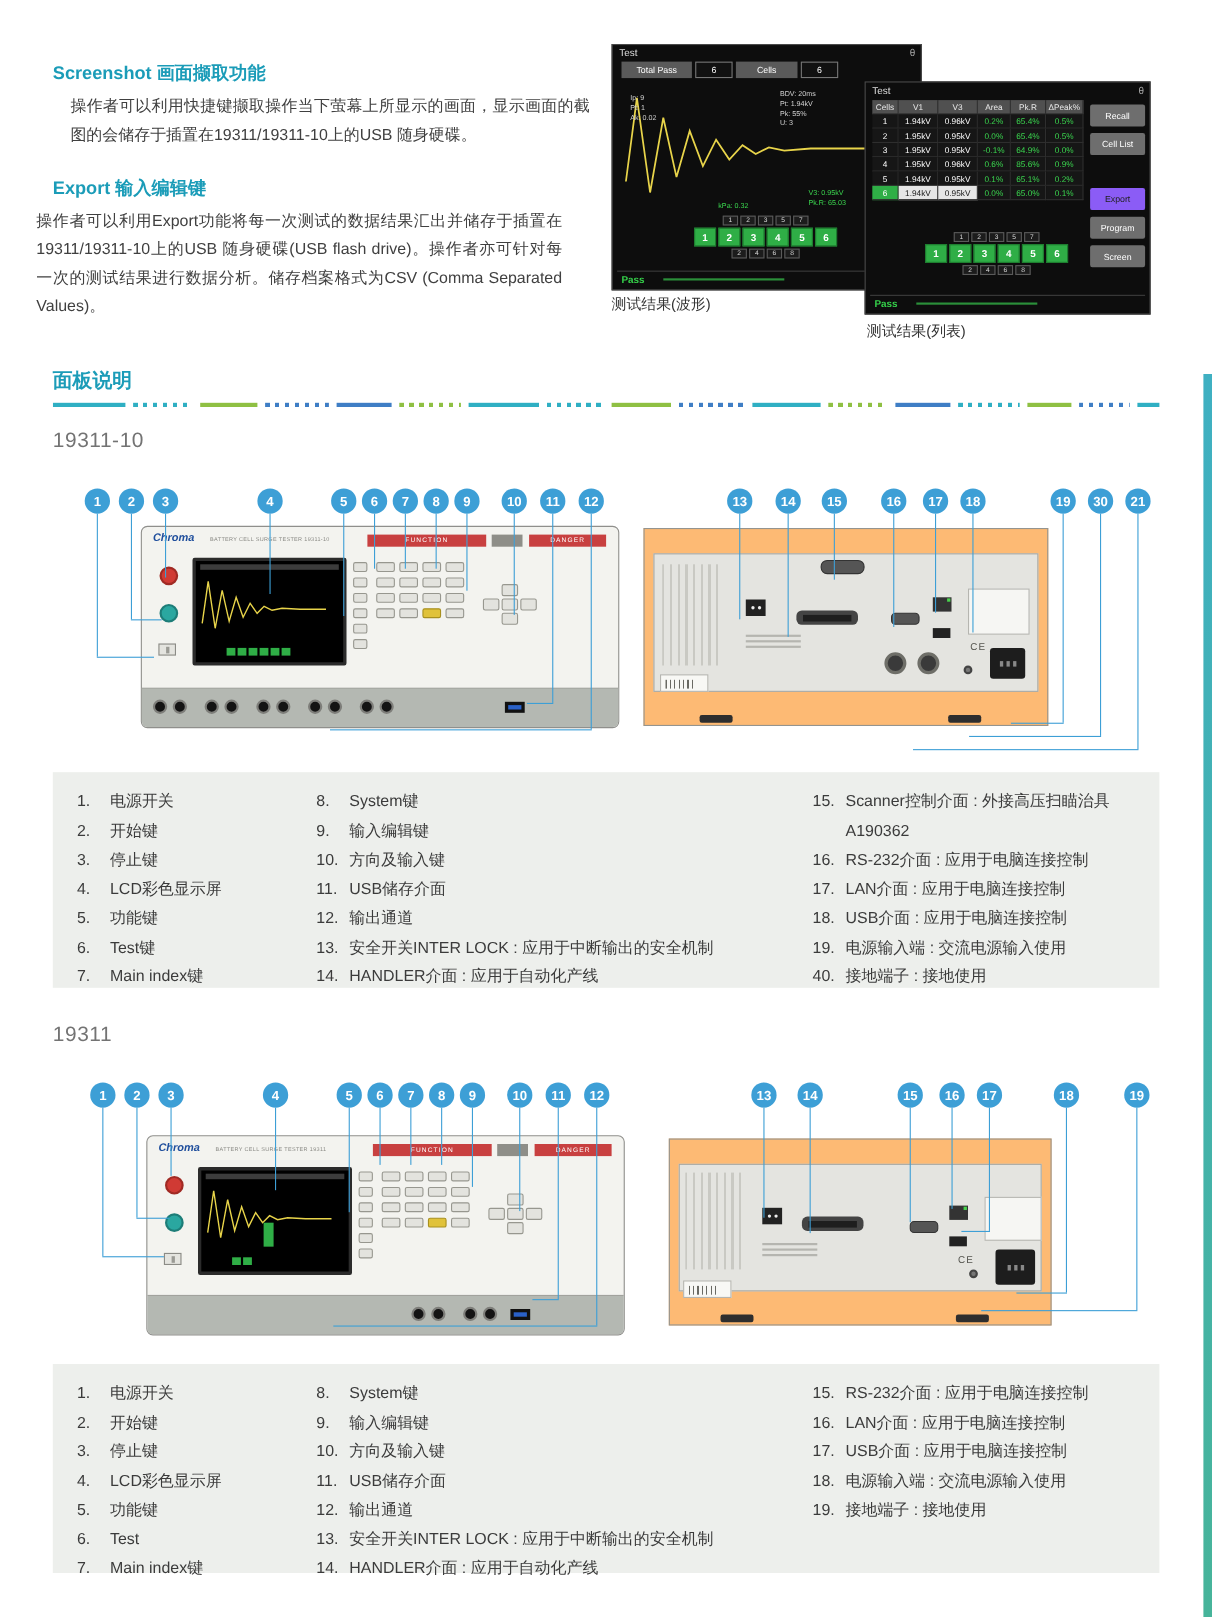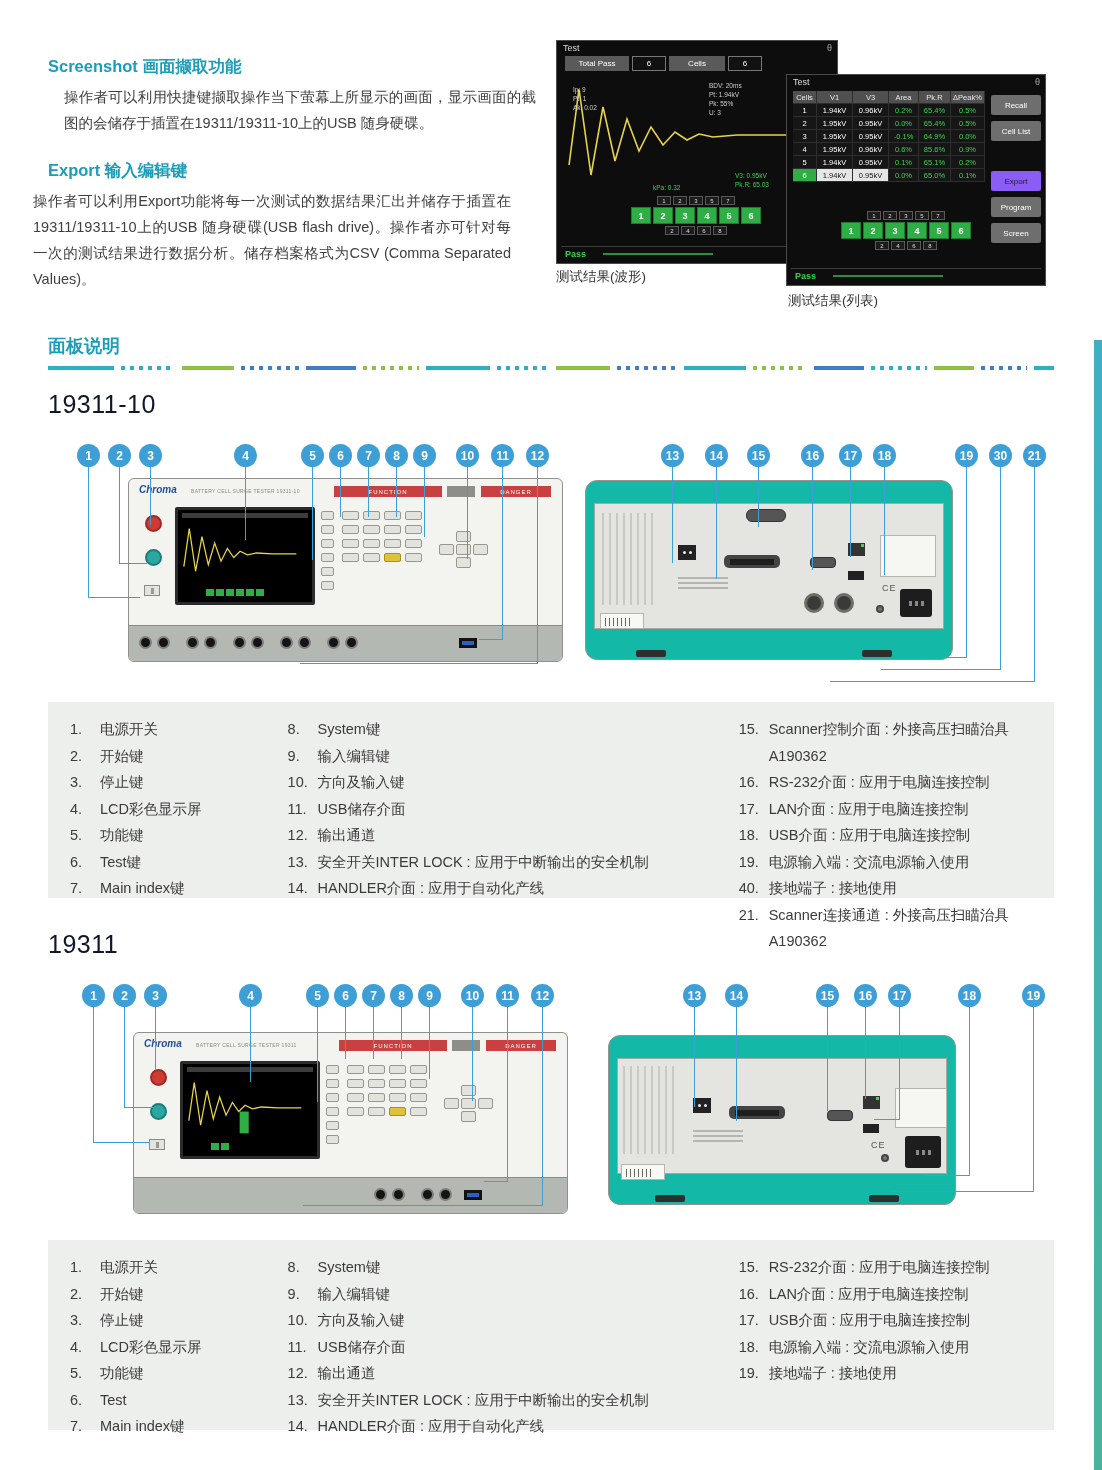--- a/index.html
+++ b/index.html
@@ -6,21 +6,21 @@
 html,body{background:#fff}
 body{font-family:"Liberation Sans","DejaVu Sans",sans-serif;color:#3b3b3b}
 .page{position:relative;width:1102px;height:1470px;background:#fff;overflow:hidden}
 
 
 .feat-title{position:absolute;font-size:16.5px;font-weight:bold;color:#1b9cb8}
 .feat-body{position:absolute;font-size:14.5px;line-height:26px;color:#404040;text-align:justify}
 
 
 .panel-title{position:absolute;font-size:18px;font-weight:bold;color:#1b9cb8}
-.model-title{position:absolute;font-size:25px;font-weight:400;color:#0f172a;letter-spacing:.5px}
+.model-title{position:absolute;font-size:19px;font-weight:400;color:#737373;letter-spacing:.5px}
 .caption{position:absolute;font-size:13.5px;color:#333}
 
 
 .divider{position:absolute;left:48px;top:366px;width:1006px;height:4px;display:flex;gap:7px;overflow:hidden}
 .seg{height:4px;flex:0 0 auto}
 .st{background:#2fafc3}.sg{background:#8fc043}.sb{background:#3f7ec5}
 .dt{background-image:repeating-linear-gradient(90deg,#2fafc3 0 4px,transparent 4px 9px)}
 .dg{background-image:repeating-linear-gradient(90deg,#8fc043 0 4px,transparent 4px 9px)}
 .db{background-image:repeating-linear-gradient(90deg,#3f7ec5 0 4px,transparent 4px 9px)}
 
@@ -91,21 +91,21 @@
 .arrows{position:absolute;left:310px;top:52px;display:grid;grid-template-columns:repeat(3,15px);grid-template-rows:repeat(3,11px);gap:2px}
 .arrows .k{width:15px;height:11px}
 .bstrip{position:absolute;left:0;right:0;bottom:0;height:36px;background:#b4b8b2;border-top:1px solid #8a8a86;border-radius:0 0 5px 5px}
 .terms{position:absolute;top:10px;display:flex;gap:16px}
 .tpair{display:flex;gap:5px}
 .term{width:13px;height:13px;border-radius:50%;background:#141414;border:2px solid #7e7e7a}
 .usb{position:absolute;left:330px;top:12px;width:18px;height:10px;background:#111;display:flex;align-items:center;justify-content:center}
 .usb i{width:12px;height:4px;background:#2a61c8;display:block}
 
 
-.rear{position:absolute;background:#14b8a6;border:1px solid #94948f;border-radius:12px;z-index:1}
+.rear{position:absolute;background:#fdba74;border:1px solid #94948f;border-radius:0;z-index:1}
 .recess{position:absolute;left:8px;top:22px;right:8px;bottom:30px;background:#e4e4e0;border:1px solid #a8a8a2}
 .vent{position:absolute;background-image:repeating-linear-gradient(90deg,#c9c9c3 0 2px,transparent 2px 7px)}
 .interlock{position:absolute;width:18px;height:15px;background:#222;display:flex;align-items:center;justify-content:center;gap:3px}
 .interlock i{width:3px;height:3px;background:#eee;border-radius:50%;display:block}
 .scanner-con{position:absolute;width:40px;height:13px;background:#555;border:1px solid #333;border-radius:6px}
 .handler{position:absolute;width:56px;height:13px;background:#444;border-radius:5px;display:flex;align-items:center;justify-content:center}
 .handler i{width:44px;height:6px;background:#1e1e1e;display:block}
 .rs232{position:absolute;width:26px;height:11px;background:#555;border:1px solid #333;border-radius:4px}
 .lan{position:absolute;width:17px;height:13px;background:#333}
 .lan i{position:absolute;right:1px;top:1px;width:3px;height:3px;background:#49d24d;display:block}
@@ -624,24 +624,20 @@
           <span class="lt">USB介面 : 应用于电脑连接控制</span>
         </div>
       <div class="lrow">
           <span class="ln">19.</span>
           <span class="lt">电源输入端 : 交流电源输入使用</span>
         </div>
       <div class="lrow">
           <span class="ln">40.</span>
           <span class="lt">接地端子 : 接地使用</span>
         </div>
-      <div class="lrow">
-          <span class="ln">21.</span>
-          <span class="lt">Scanner连接通道 : 外接高压扫瞄治具A190362</span>
-        </div>
     </div>
   </div>
 
   <h2 class="model-title" style="left:48px;top:930px">19311</h2>
 
   <div class="callout" style="left:82px;top:984px">
       <span class="cc">1</span>
       <span class="cl" style="height:135px"></span>
       <span class="ch r" style="top:158px;width:56px"></span>
     </div>

